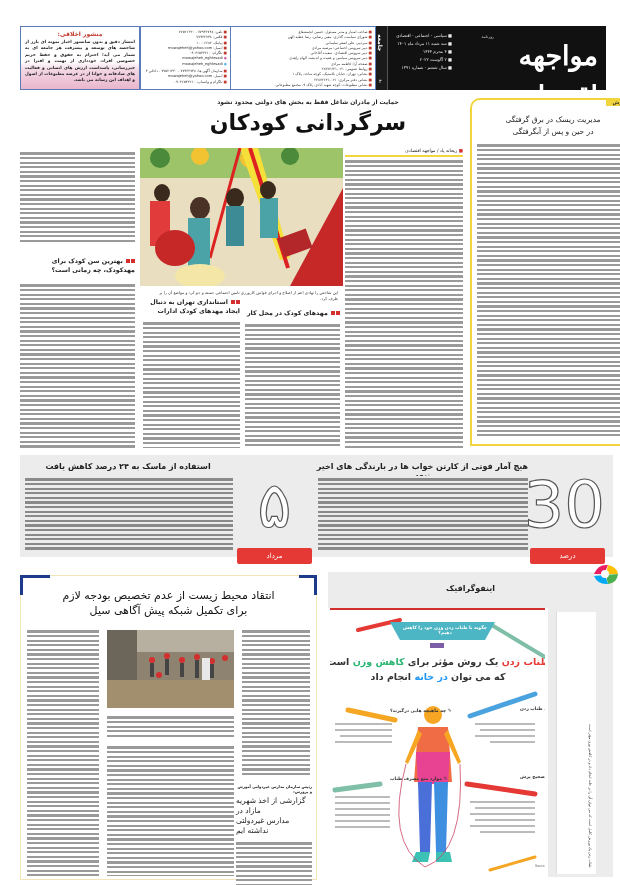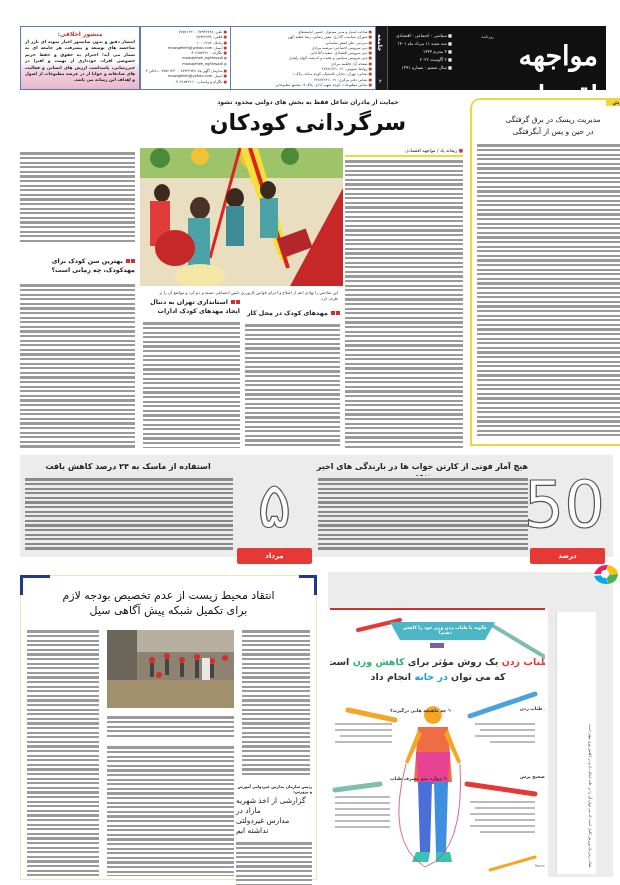--- a/index.html
+++ b/index.html
@@ -28,21 +28,21 @@
 #kicker{left:150px;top:98px;width:316px;text-align:center;font-size:6px;font-weight:bold;color:#222}
 #headline{left:150px;top:110px;width:316px;text-align:center;font-family:"DejaVu Sans",sans-serif;font-size:22px;font-weight:bold;color:#111;line-height:26px}
 #byline{left:345px;top:148px;width:118px;font-size:4.5px;color:#222;text-align:right;border-bottom:2px solid #f2d53c;padding-bottom:2px}
 #photo{left:140px;top:148px;width:203px;height:138px;overflow:hidden;background:#d8c8a0}
 #caption{left:150px;top:290px;width:188px;font-size:4px;color:#333;text-align:right;line-height:5.5px}
 .subhead{font-size:6.3px;font-weight:bold;color:#222;line-height:9px;text-align:right}
 .subhead .sq{display:inline-block;width:4px;height:4px;background:#d32f2f;margin-left:1px}
 
 #stat-band{left:20px;top:455px;width:593px;height:102px;background:#ececec}
 .bignum{font-family:"DejaVu Sans",sans-serif;font-size:64px;color:#fff;-webkit-text-stroke:1.2px #555;text-align:center;font-weight:normal;line-height:70px}
-.redtag{background:#e53935;color:#fff;font-size:7px;font-weight:bold;text-align:center;height:16px;line-height:16px;border-radius:2px}
+.redtag{background:#e53935;color:#fff;font-size:7px;font-weight:normal;text-align:center;height:16px;line-height:16px;border-radius:2px}
 .stat-h{font-size:8px;font-weight:bold;color:#222;text-align:center}
 
 #env{left:20px;top:575px;width:297px;height:305px;border:1px solid #f2e6b8;background:#fff}
 #env-corner{position:absolute;left:-1px;top:-1px;width:30px;height:20px;border-left:3px solid #1e3a8a;border-top:3px solid #1e3a8a}
 #env-corner2{position:absolute;right:-1px;top:-1px;width:18px;height:20px;border-right:3px solid #1e3a8a;border-top:3px solid #1e3a8a}
 #env-title{position:absolute;top:12px;left:0;right:0;text-align:center;font-size:11px;font-weight:normal;line-height:15px;color:#111}
 #env-photo{position:absolute;left:86px;top:54px;width:127px;height:78px;background:#7d7565;overflow:hidden}
 
 #info-band{left:328px;top:572px;width:285px;height:36px;background:#ececec}
 #info-title{position:absolute;left:0;right:0;top:12px;text-align:center;font-size:8px;font-weight:bold;color:#222}
@@ -158,21 +158,21 @@
 
 <div class="abs" style="left:20px;top:150px;width:115px;height:92px;background:repeating-linear-gradient(180deg,#fff 0,#fff 2.4px,#9a9a9a 2.4px,#9a9a9a 4.6px)"></div>
 <div class="abs subhead" style="left:20px;top:256px;width:115px">
   <span class="sq"></span><span class="sq"></span> <span>بهترین سن کودک برای مهدکودک، چه زمانی است؟</span>
 </div>
 <div class="abs" style="left:20px;top:282px;width:115px;height:166px;background:repeating-linear-gradient(180deg,#fff 0,#fff 2.4px,#9a9a9a 2.4px,#9a9a9a 4.6px)"></div>
 
 <div class="abs" id="stat-band"></div>
 
 <div class="abs" style="left:530px;top:470px;width:75px">
-  <div class="bignum">50</div>
+  <div class="bignum">30</div>
   <div class="redtag" style="margin-top:8px">درصد</div>
 </div>
 <div class="abs stat-h" style="left:315px;top:462px;width:215px">هیچ آمار فوتی از کارتن خواب ها در بارندگی های اخیر نبود</div>
 <div class="abs" style="left:318px;top:476px;width:210px;height:76px;background:repeating-linear-gradient(180deg,#ececec 0,#ececec 2.4px,#8a8a8a 2.4px,#8a8a8a 4.6px)"></div>
 
 <div class="abs" style="left:237px;top:470px;width:75px">
   <div class="bignum">۵</div>
   <div class="redtag" style="margin-top:8px">مرداد</div>
 </div>
 <div class="abs stat-h" style="left:22px;top:462px;width:212px">استفاده از ماسک به ۲۴ درصد کاهش یافت</div>
@@ -219,20 +219,21 @@
     <div style="font-size:7.5px;line-height:10px;color:#222;text-align:left;margin-top:2px">
       <div>گزارشی از اخذ شهریه مازاد در</div>
       <div>مدارس غیردولتی نداشته ایم</div>
     </div>
     <div style="height:58px;margin-top:4px;background:repeating-linear-gradient(180deg,#fff 0,#fff 2.4px,#9a9a9a 2.4px,#9a9a9a 4.6px)"></div>
   </div>
 </div>
 
 <div class="abs" id="grey-strip"></div>
 <div class="abs" id="info-band">
+  <div id="info-title">اینفوگرافیک</div>
   <svg class="abs" style="left:262px;top:-10px" width="30" height="26" viewBox="0 0 30 26">
     <path d="M4 12 Q8 2 18 3 L14 12 Z" fill="#e91e63"></path>
     <path d="M18 3 Q27 5 28 12 L16 12 Z" fill="#ffc107"></path>
     <path d="M28 12 Q27 21 18 22 L16 13 Z" fill="#4caf50"></path>
     <path d="M18 22 Q8 23 4 14 L15 13 Z" fill="#03a9f4"></path>
     <circle cx="15" cy="12" r="4" fill="#fff"></circle>
   </svg>
 </div>
 <div class="abs" id="info-line"></div>
 <div class="abs" id="infog">

